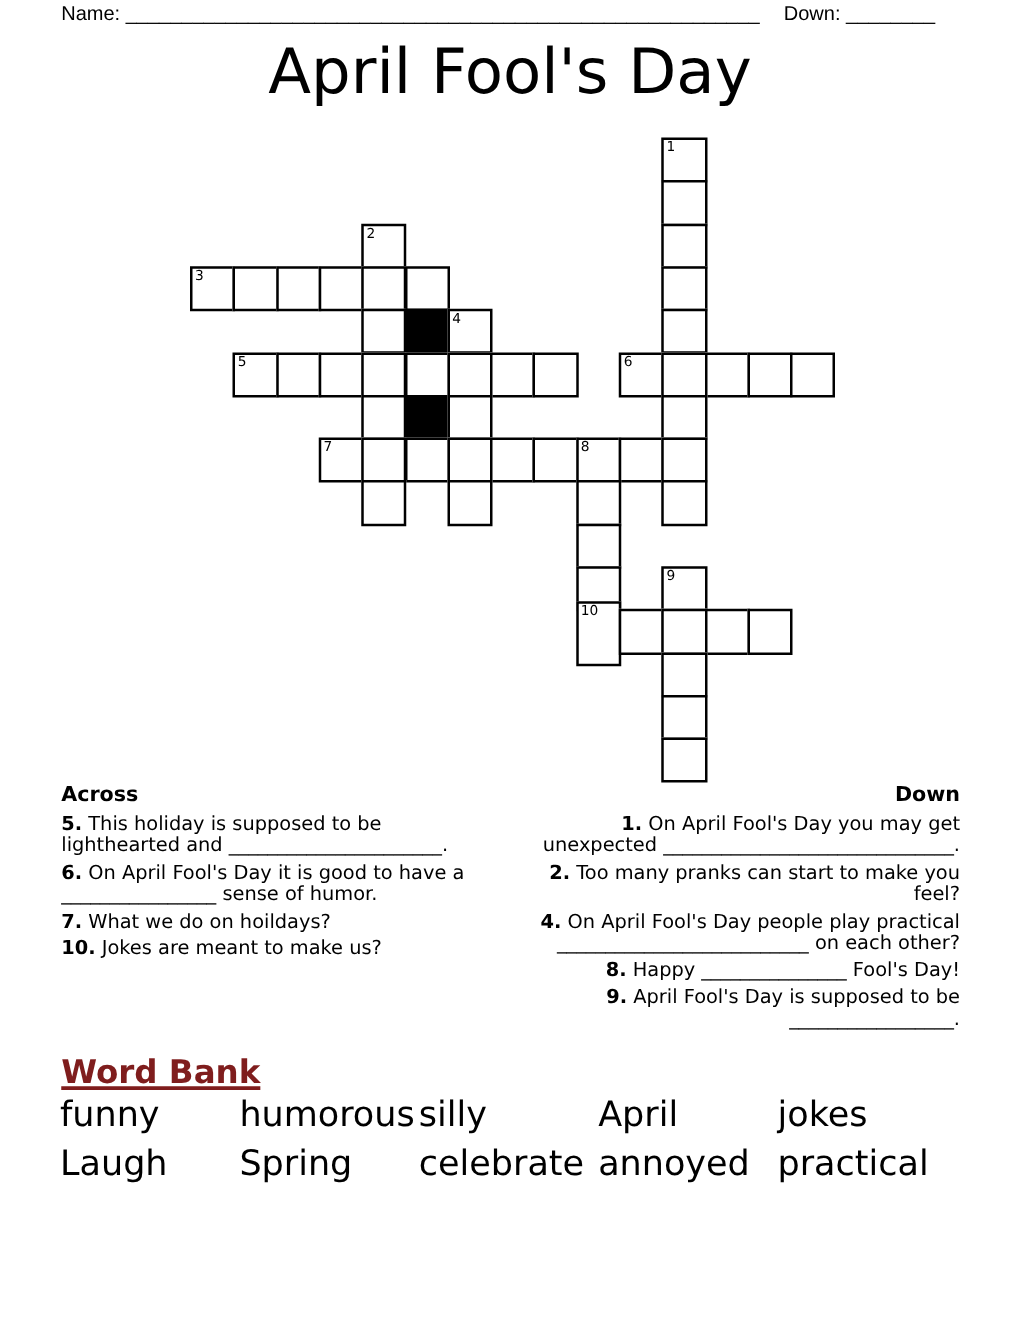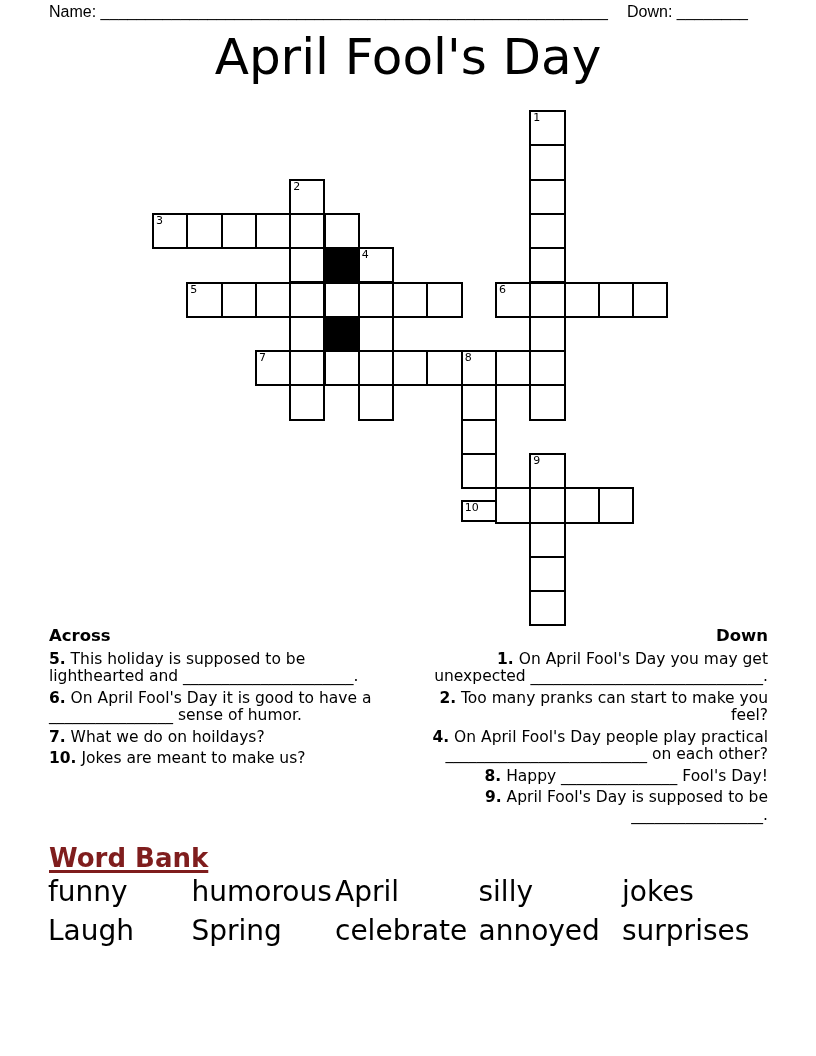--- a/index.html
+++ b/index.html
@@ -178,21 +178,21 @@
       <div class="cell" style="left: 377.3px; top: 240.1px; width: 36.3px; height: 36.3px;"></div>
       <div class="cell" style="left: 137.2px; top: 274.4px; width: 36.3px; height: 36.3px;"></div>
       <div class="cell" style="left: 205.8px; top: 274.4px; width: 36.3px; height: 36.3px;"></div>
       <div class="cell" style="left: 308.7px; top: 274.4px; width: 36.3px; height: 36.3px;"></div>
       <div class="cell" style="left: 377.3px; top: 274.4px; width: 36.3px; height: 36.3px;"></div>
       <div class="cell" style="left: 308.7px; top: 308.7px; width: 36.3px; height: 36.3px;"></div>
       <div class="cell" style="left: 308.7px; top: 343px; width: 36.3px; height: 36.3px;"></div>
       <div class="cell" style="left: 377.3px; top: 343px; width: 36.3px; height: 36.3px;">
         <span class="cellnum">9</span>
       </div>
-      <div class="cell" style="left: 308.7px; top: 390px; width: 36.3px; height: 22px;">
+      <div class="cell" style="left: 308.7px; top: 371px; width: 36.3px; height: 52px;">
         <span class="cellnum">10</span>
       </div>
       <div class="cell" style="left: 343px; top: 377.3px; width: 36.3px; height: 36.3px;"></div>
       <div class="cell" style="left: 377.3px; top: 377.3px; width: 36.3px; height: 36.3px;"></div>
       <div class="cell" style="left: 411.6px; top: 377.3px; width: 36.3px; height: 36.3px;"></div>
       <div class="cell" style="left: 445.9px; top: 377.3px; width: 36.3px; height: 36.3px;"></div>
       <div class="cell" style="left: 377.3px; top: 411.6px; width: 36.3px; height: 36.3px;"></div>
       <div class="cell" style="left: 377.3px; top: 445.9px; width: 36.3px; height: 36.3px;"></div>
       <div class="cell" style="left: 377.3px; top: 480.2px; width: 36.3px; height: 36.3px;"></div>
     </div>
@@ -215,23 +215,23 @@
         <p class="clue"><span class="num">4.</span> On April Fool's Day people play practical __________________________ on each other?</p>
         <p class="clue"><span class="num">8.</span> Happy _______________ Fool's Day!</p>
         <p class="clue"><span class="num">9.</span> April Fool's Day is supposed to be _________________.</p>
       </div>
   </div>
 
   <div class="wb-heading">Word Bank</div>
   <div class="wb-list">
       <div>funny</div>
       <div>humorous</div>
+      <div>silly</div>
       <div>April</div>
-      <div>silly</div>
       <div>jokes</div>
       <div>Laugh</div>
       <div>Spring</div>
       <div>celebrate</div>
       <div>annoyed</div>
-      <div>surprises</div>
+      <div>practical</div>
     </div>
 
 </div>
 
 </body></html>

